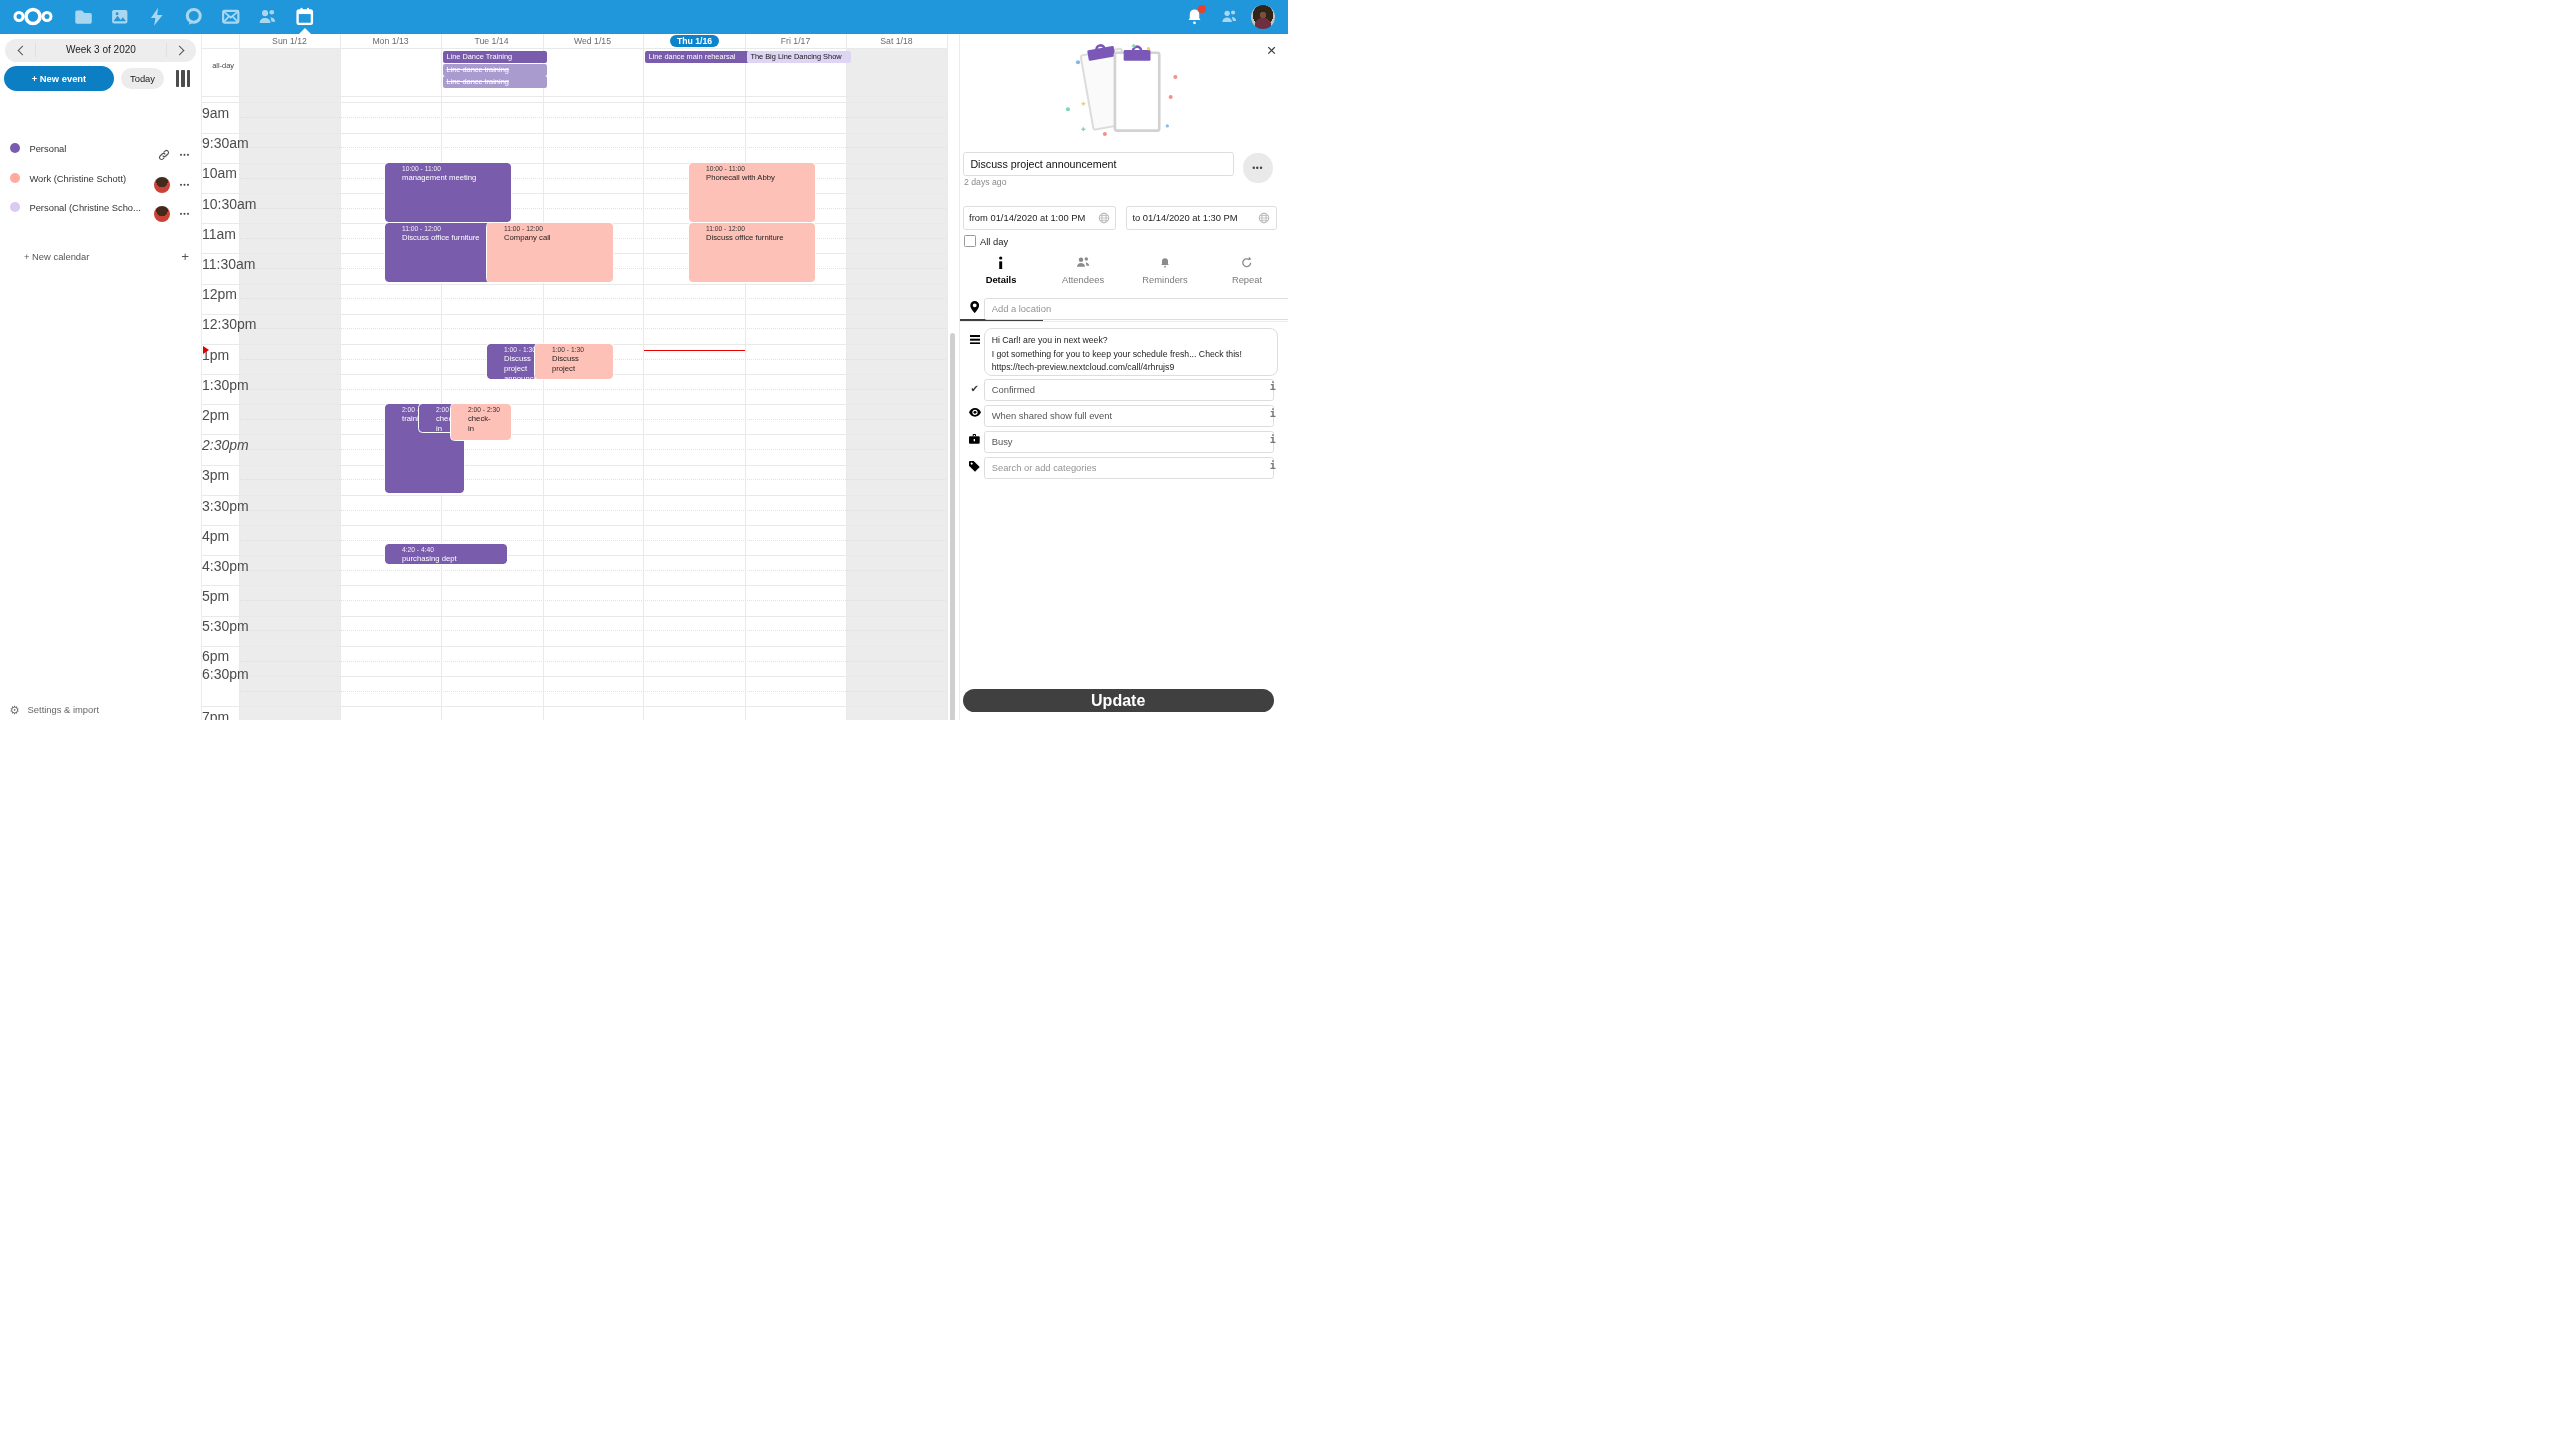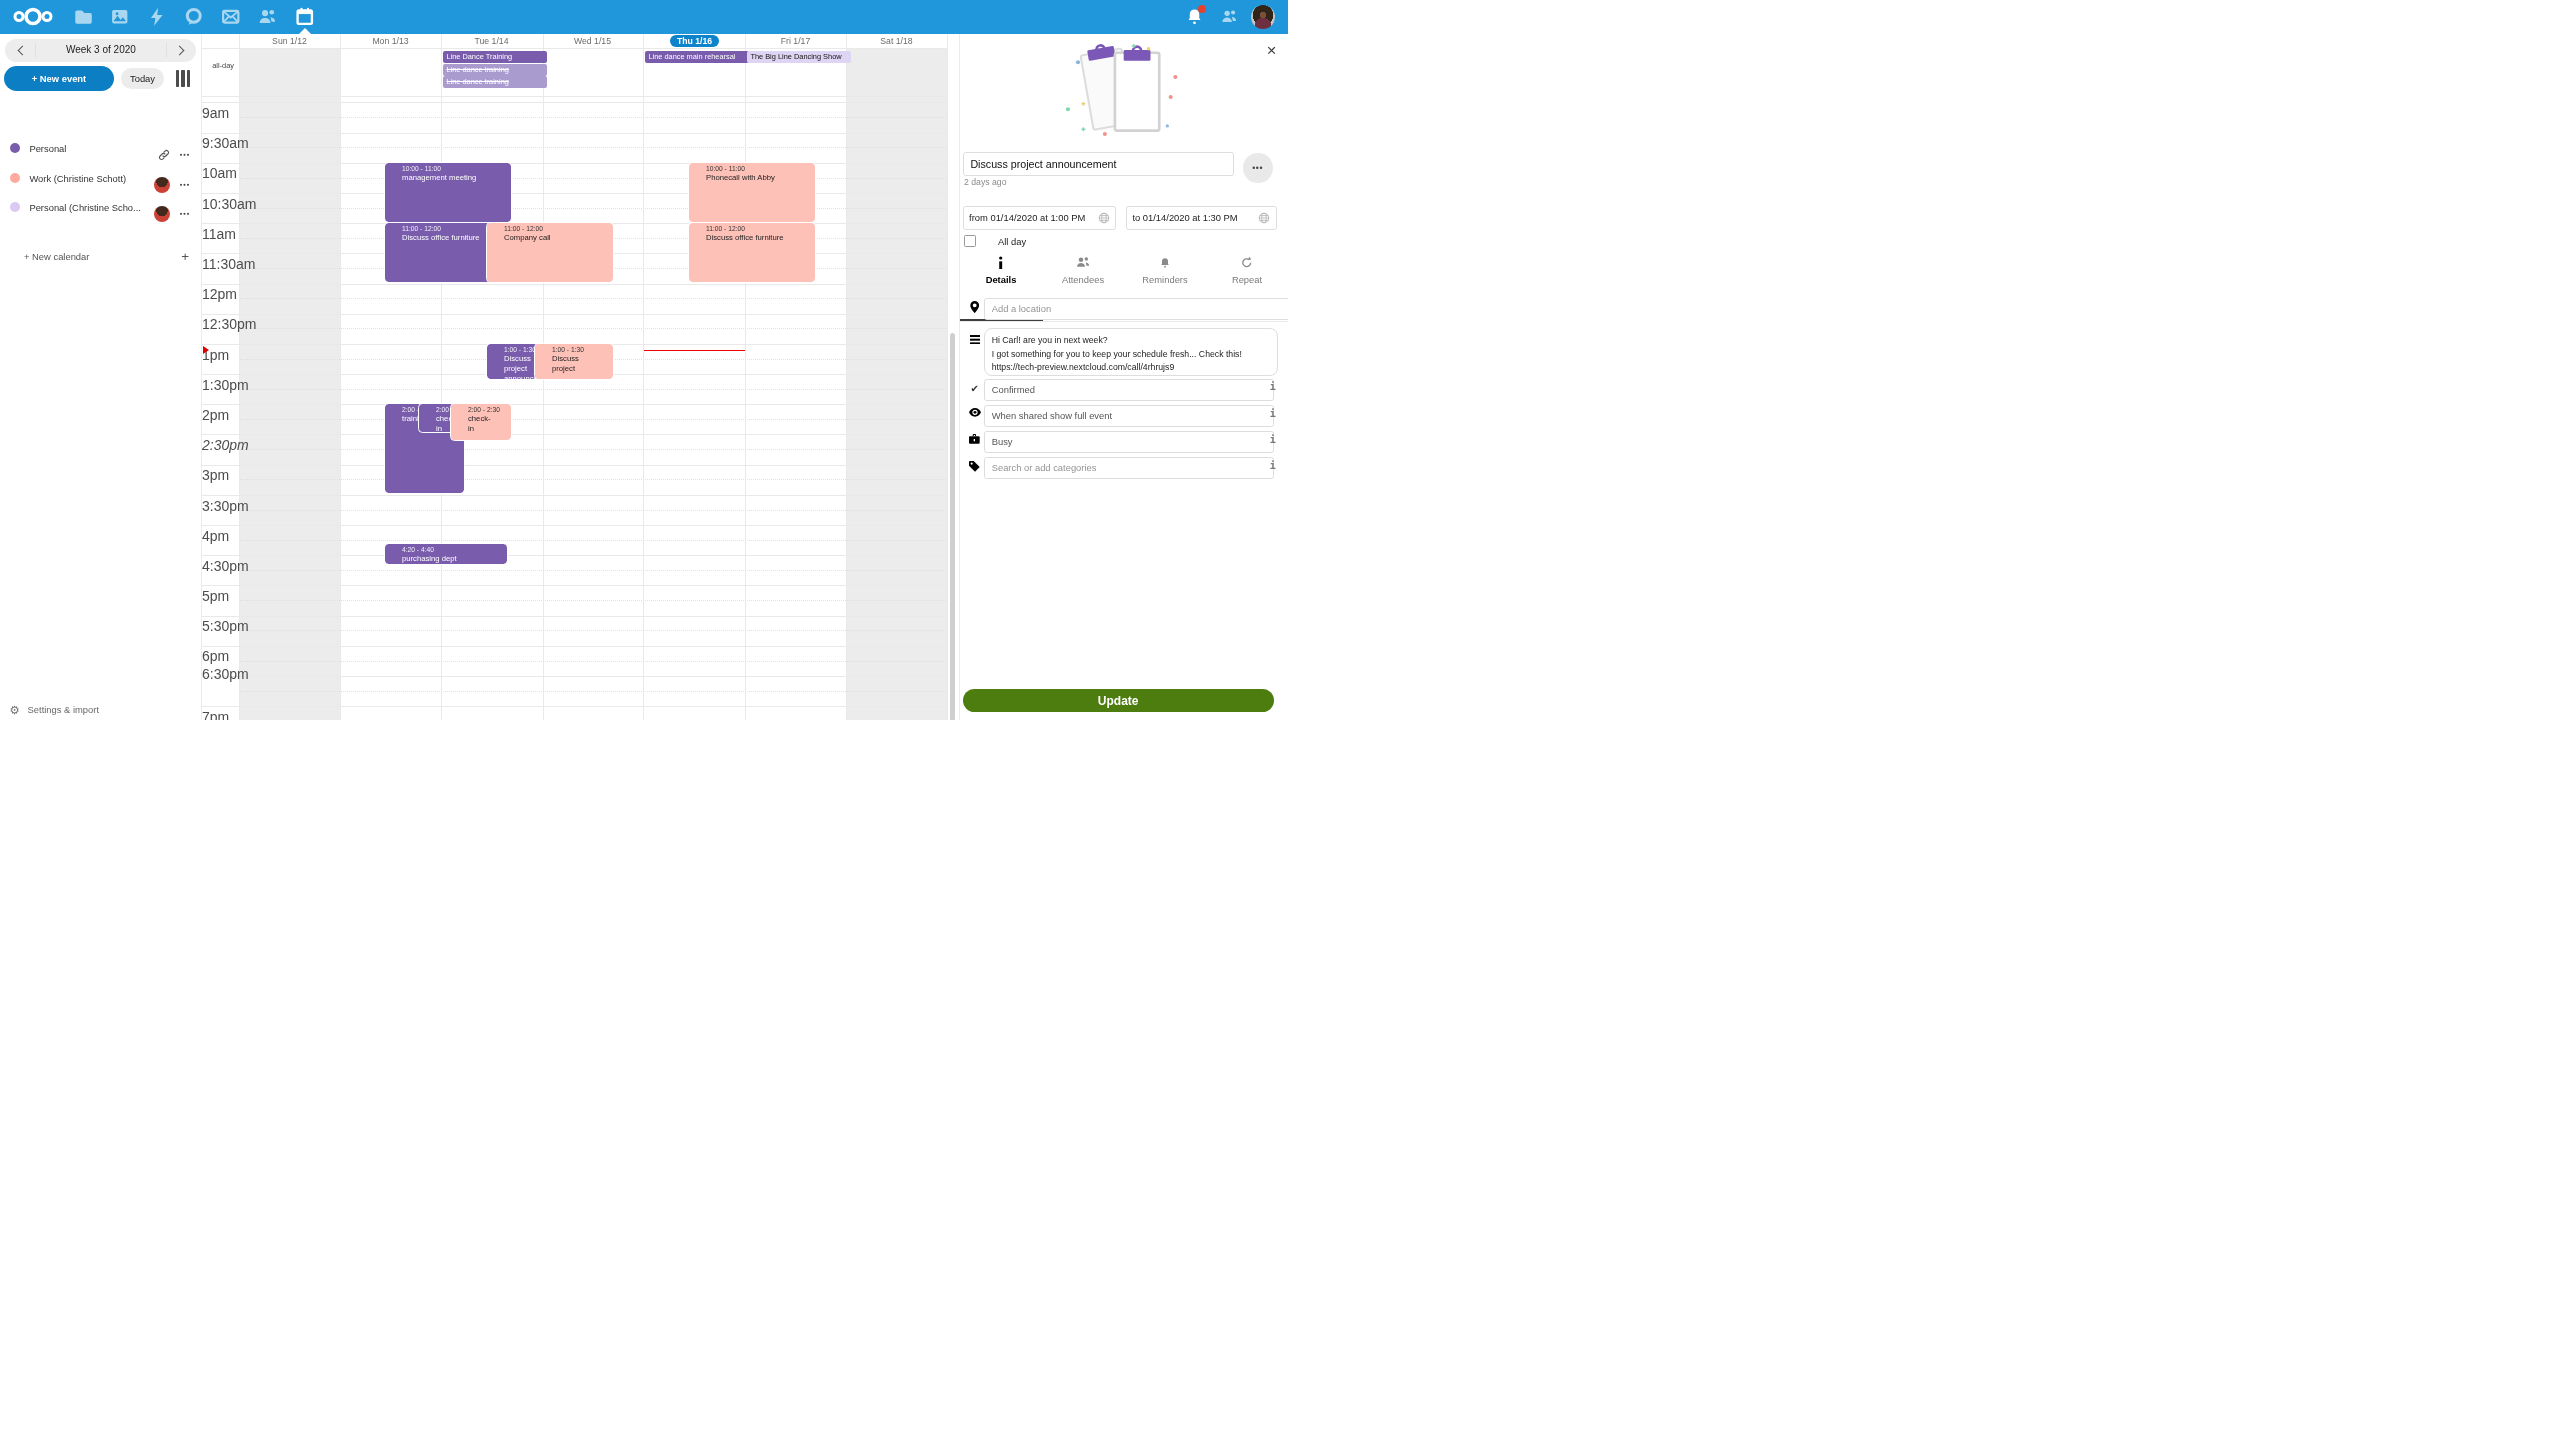--- a/index.html
+++ b/index.html
@@ -65,34 +65,34 @@
   #scrollthumb{position:absolute;left:748px;top:299px;width:5.4px;height:388px;border-radius:2.7px;background:#cfcfcf;z-index:3;cursor:pointer;}
   
   #panel{position:absolute;left:959px;top:34px;width:329px;height:687px;background:#fff;border-left:0.7px solid #ececec;z-index:20;}
   #closex{position:absolute;right:12px;top:9.4px;font-size:12.7px;color:#3c3c3c;cursor:pointer;}
   #illus{position:absolute;left:81px;top:8px;}
   #title-input{position:absolute;left:2.7px;top:118px;width:256px;height:21.5px;border:1.3px solid #ddd;border-radius:2.7px;font-size:10.7px;color:#111;padding:0 6.7px;font-family:inherit;}
   #more-btn{position:absolute;left:283px;top:119px;width:29.5px;height:29.5px;border-radius:50%;background:#e9e9e9;border:none;color:#444;font-size:8.7px;letter-spacing:0.7px;cursor:pointer;}
   #modified{position:absolute;left:4px;top:143px;font-size:8.7px;color:#8a8a8a;}
   .datebox{position:absolute;top:172px;height:21.5px;border:1.3px solid #ddd;border-radius:2.7px;display:flex;align-items:center;font-size:9.4px;color:#222;padding:0 5.4px;cursor:text;}
   .datebox .globe{margin-left:auto;}
-  #allday-row{position:absolute;left:4px;top:201px;display:flex;align-items:center;gap:22px;font-size:9.4px;color:#222;cursor:pointer;}
+  #allday-row{position:absolute;left:4px;top:201px;display:flex;align-items:center;gap:4px;font-size:9.4px;color:#222;cursor:pointer;}
   #allday-cb{width:10px;height:10px;border:1.3px solid #9a9a9a;border-radius:1.3px;background:#fff;}
   #tabs{position:absolute;left:0;top:221px;width:329px;height:67px;}
   .tab{position:absolute;top:0;width:82px;text-align:center;cursor:pointer;color:#7b7b7b;font-size:9.4px;}
   .tab .ticon{height:14.8px;margin-bottom:4px;display:flex;justify-content:center;align-items:center;}
   .tab.active{color:#000;font-weight:bold;}
   #tabline{position:absolute;left:0;top:66px;width:329px;height:0.7px;background:#ebebeb;}
   #tabunder{position:absolute;left:0;top:64px;width:83px;height:2.7px;background:#3f3f3f;}
   .prow-icon{position:absolute;left:8px;width:13.4px;display:flex;justify-content:center;}
   .pfield{position:absolute;left:24px;width:294px;height:19.5px;border:1.3px solid #ddd;border-radius:2.7px;font-size:9.4px;color:#555;padding:0 6.7px;display:flex;align-items:center;cursor:pointer;background:#fff;}
   .pfield.inputlike{color:#949494;}
   .pinfo{position:absolute;left:306px;width:13.4px;text-align:center;font-weight:bold;color:#787878;font-size:10px;font-family:"DejaVu Sans Mono",monospace;cursor:pointer;}
   #desc{position:absolute;left:24px;top:294px;width:279px;height:35px;border:1.3px solid #ddd;border-radius:8px;font-size:8.7px;line-height:1.55;color:#222;padding:5.4px 6.7px;resize:none;font-family:inherit;overflow:hidden;}
-  #update{position:absolute;left:2.7px;top:655px;width:311px;height:23px;border:none;border-radius:11.4px;background:#4d7c0f;color:#fff;font-weight:bold;font-size:12px;cursor:pointer;font-family:inherit;}
+  #update{position:absolute;left:2.7px;top:655px;width:311px;height:23px;border:none;border-radius:11.4px;background:#404040;color:#fff;font-weight:bold;font-size:16px;cursor:pointer;font-family:inherit;}
 </style>
 </head>
 <body>
 
 <div id="topbar">
   <span id="nc-logo">
     <svg width="44" height="23" viewBox="0 0 66 34">
       <circle cx="12" cy="17" r="6" fill="none" stroke="#fff" stroke-width="4.5"></circle>
       <circle cx="33" cy="17" r="10.5" fill="none" stroke="#fff" stroke-width="5.5"></circle>
       <circle cx="54" cy="17" r="6" fill="none" stroke="#fff" stroke-width="4.5"></circle>

